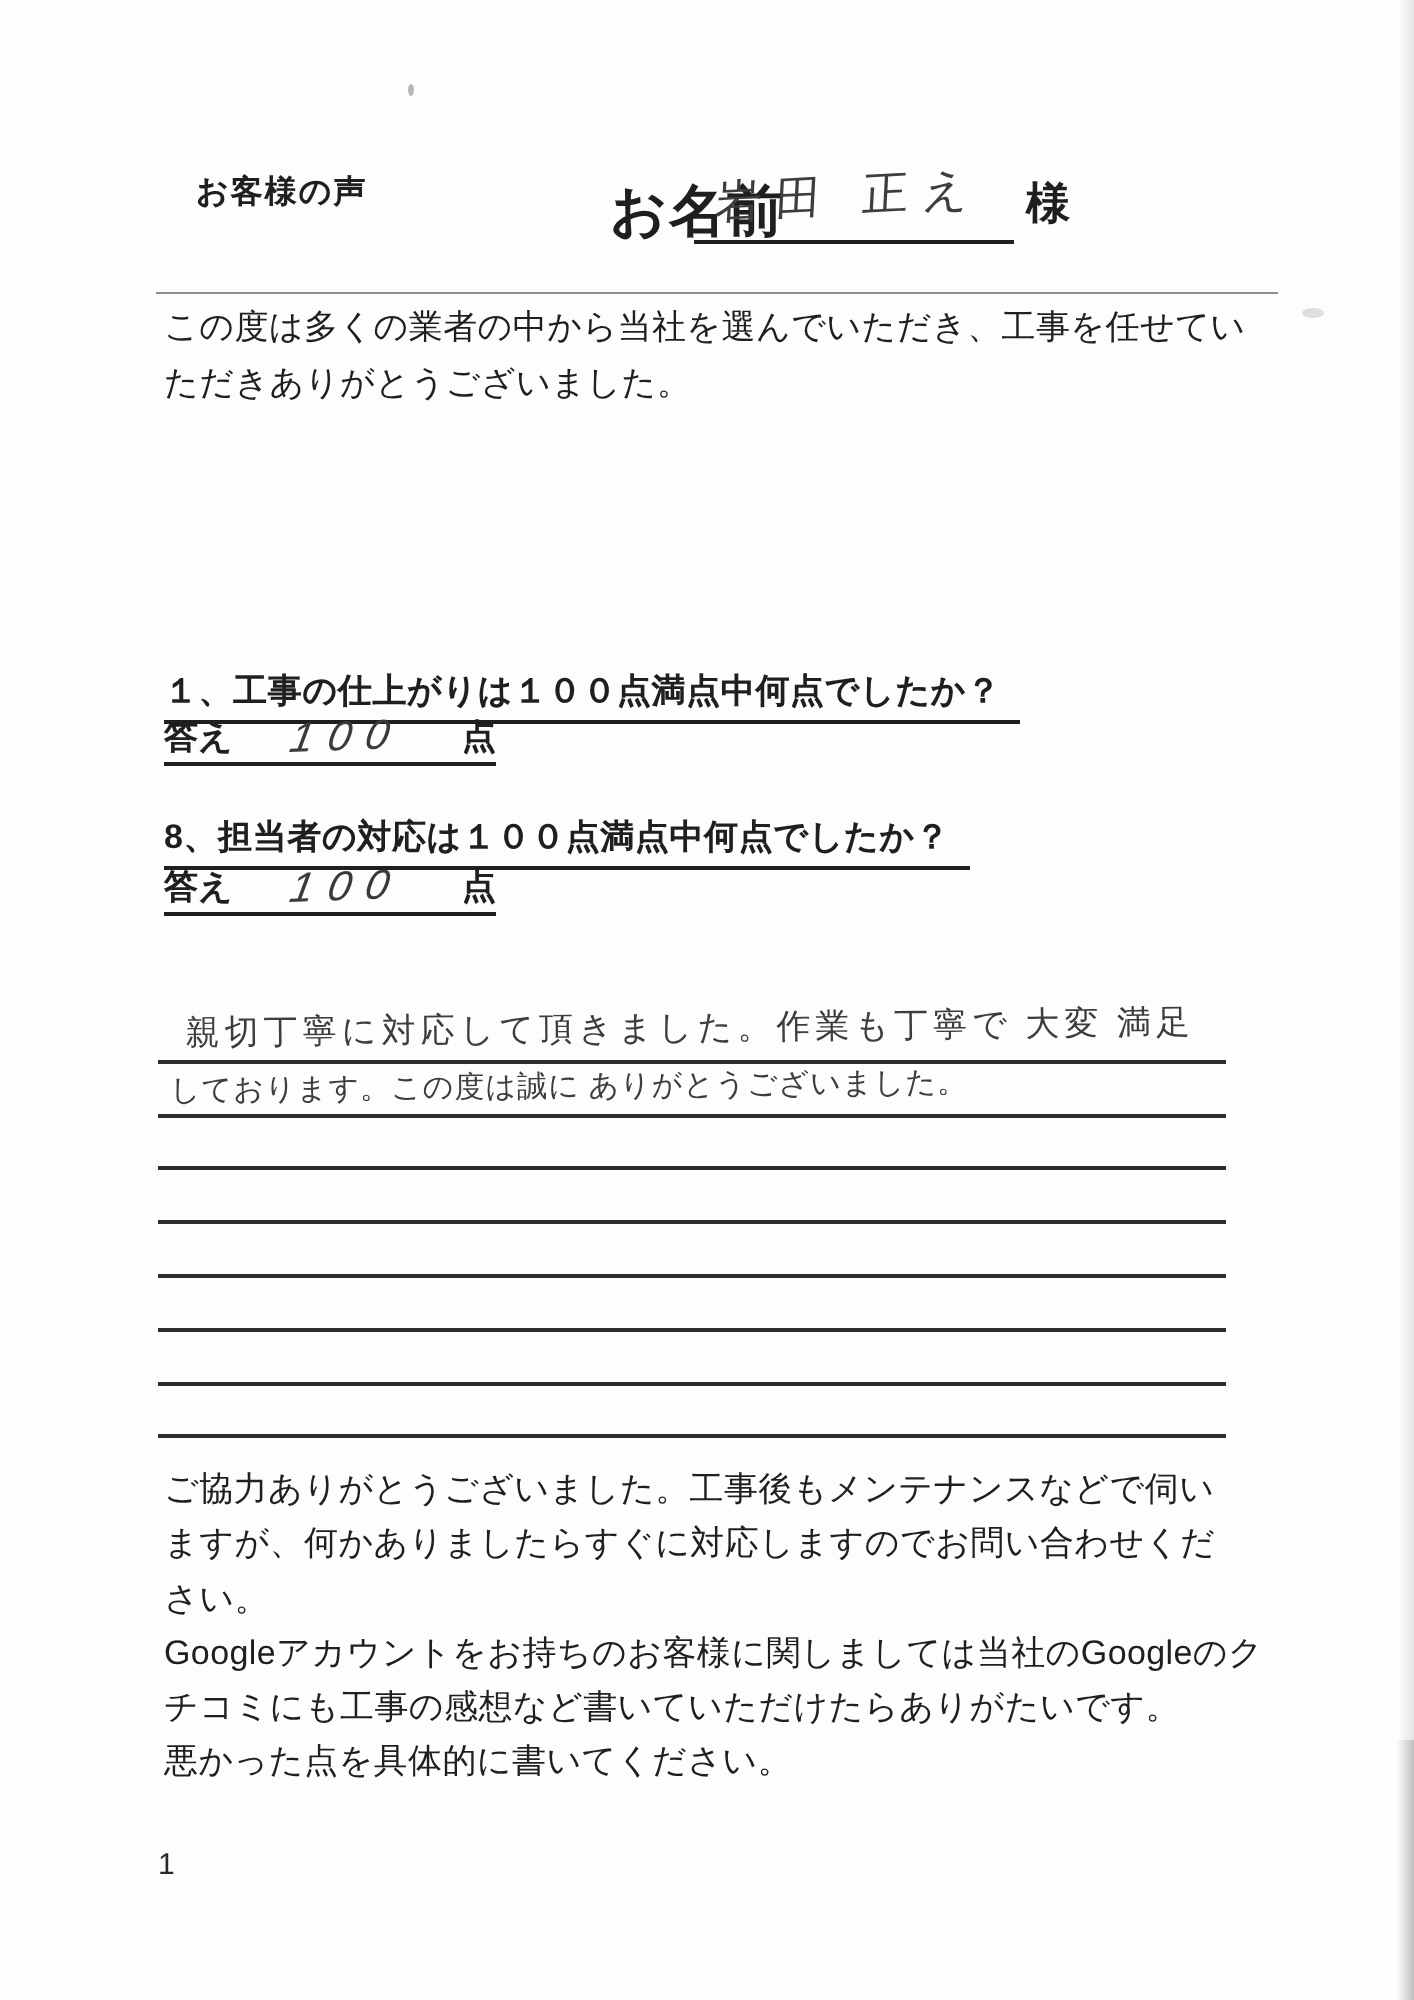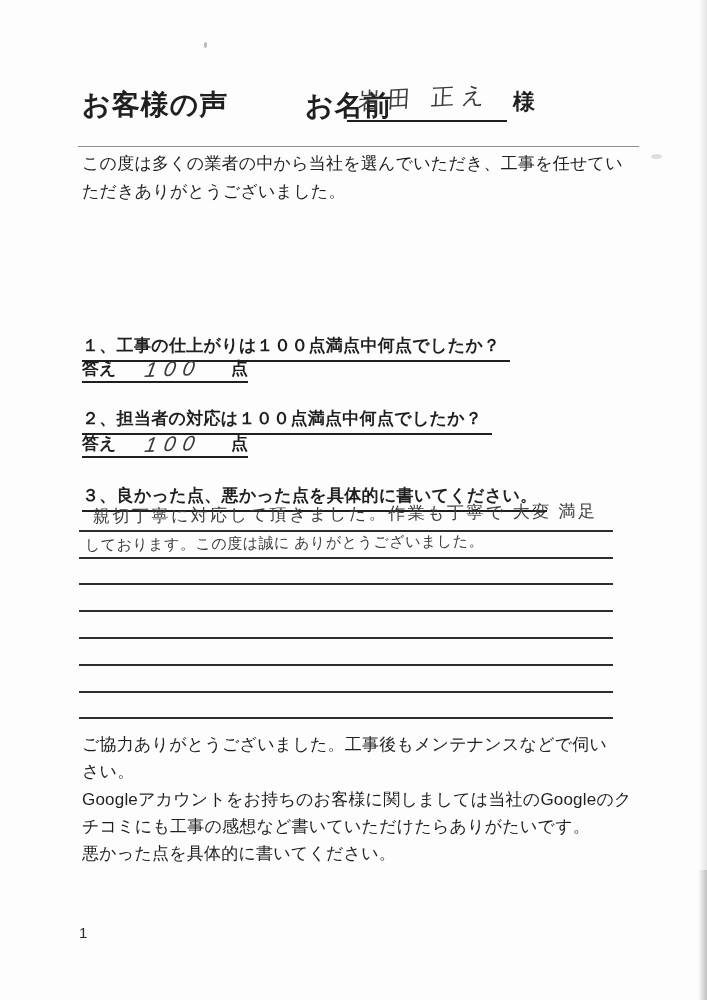--- a/index.html
+++ b/index.html
@@ -7,21 +7,21 @@
     position:relative;
     width:707px;height:1000px;
     background:#fdfdfd;
     overflow:hidden;
     font-family:"Liberation Sans","DejaVu Sans",sans-serif;
     color:#1f1f1f;
   }
   .abs{position:absolute;}
 
   
-  .hdr-title{left:82px;top:86px;font-size:28px;font-weight:bold;letter-spacing:1px;}
+  .hdr-title{left:98px;top:86px;font-size:16px;font-weight:bold;letter-spacing:1px;}
   .hdr-name-label{left:282px;top:87px;font-size:28px;font-weight:bold;letter-spacing:1px;margin-left:23px;}
   .hdr-name-line{left:347px;top:82px;width:160px;height:38px;border-bottom:2px solid #1f1f1f;}
   .hdr-name-hw{
     position:absolute;left:10px;bottom:3px;
     font-size:23px;color:#3d3d3d;letter-spacing:7px;white-space:nowrap;
     transform:rotate(-3deg) skewX(-6deg);transform-origin:left bottom;
   }
   .hdr-honorific{left:513px;top:87px;font-size:22px;font-weight:bold;}
 
   .divider{left:78px;top:146px;width:561px;border-top:1.5px solid #8e8e8e;}
@@ -94,45 +94,45 @@
   </div>
 
 
   <div class="abs q-heading q1">１、工事の仕上がりは１００点満点中何点でしたか？</div>
   <div class="abs answer-row a1">
     <span>答え</span>
     <span class="answer-value">100</span>
     <span>点</span>
   </div>
 
-  <div class="abs q-heading q2">２、担当者の対応は１００点満点中何点でしたか？</div>
+  <div class="abs q-heading q2">8、担当者の対応は１００点満点中何点でしたか？</div>
   <div class="abs answer-row a2">
     <span>答え</span>
     <span class="answer-value">100</span>
     <span>点</span>
   </div>
 
-  <div class="abs q-heading q3">３、良かった点、悪かった点を具体的に書いてください。</div>
   <div class="abs ruled-area">
     <div class="ruled-line">
       <span class="hw hw-1">親切丁寧に対応して頂きました。作業も丁寧で 大変 満足</span>
     </div>
     <div class="ruled-line">
       <span class="hw hw-2">しております。この度は誠に ありがとうございました。</span>
     </div>
     <div class="ruled-line"></div>
     <div class="ruled-line"></div>
     <div class="ruled-line"></div>
     <div class="ruled-line"></div>
     <div class="ruled-line"></div>
     <div class="ruled-line"></div>
   </div>
 
   <div class="abs closing">
     <div>ご協力ありがとうございました。工事後もメンテナンスなどで伺い</div>
+    <div>ますが、何かありましたらすぐに対応しますのでお問い合わせくだ</div>
     <div>さい。</div>
     <div>Googleアカウントをお持ちのお客様に関しましては当社のGoogleのク</div>
     <div>チコミにも工事の感想など書いていただけたらありがたいです。</div>
     <div>悪かった点を具体的に書いてください。</div>
   </div>
 
   <div class="abs page-number">1</div>
 
   <div class="abs scan-edge"></div>
   <div class="abs scan-corner"></div>

